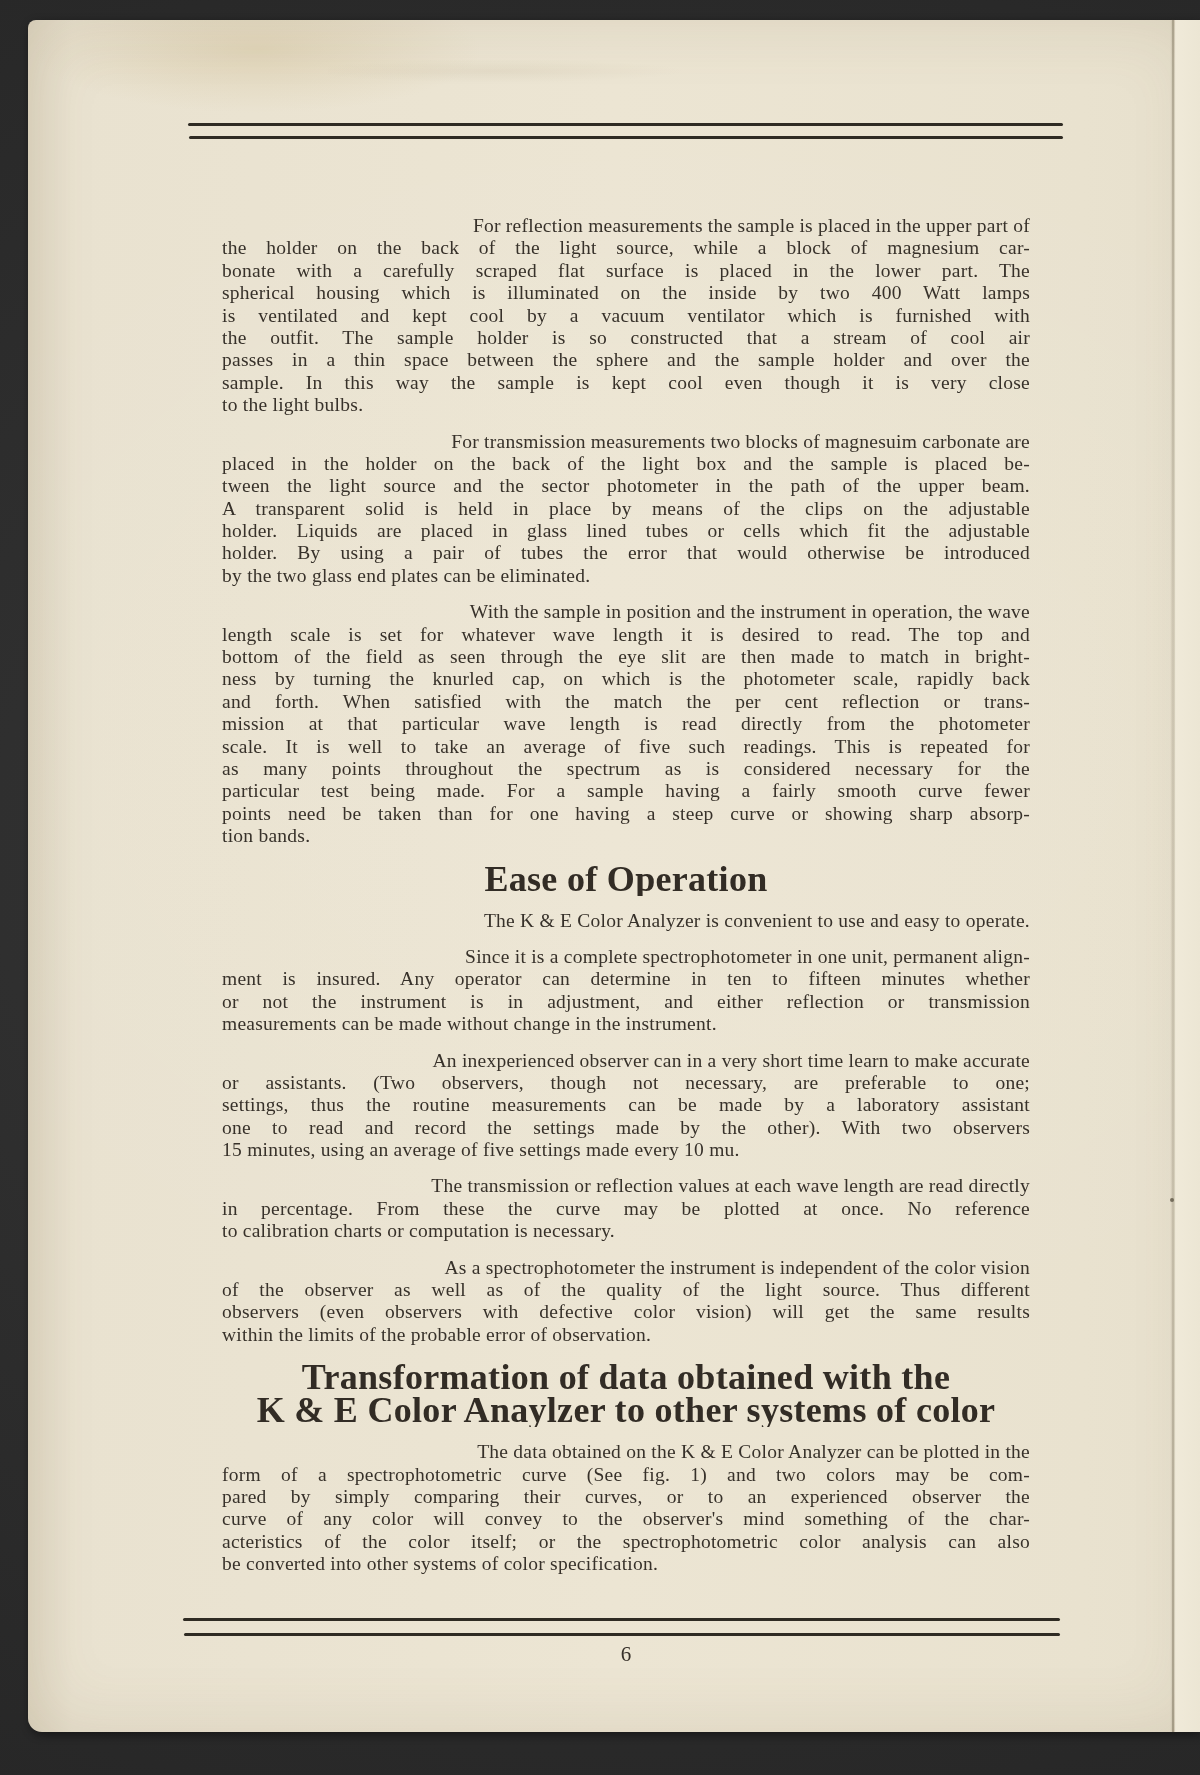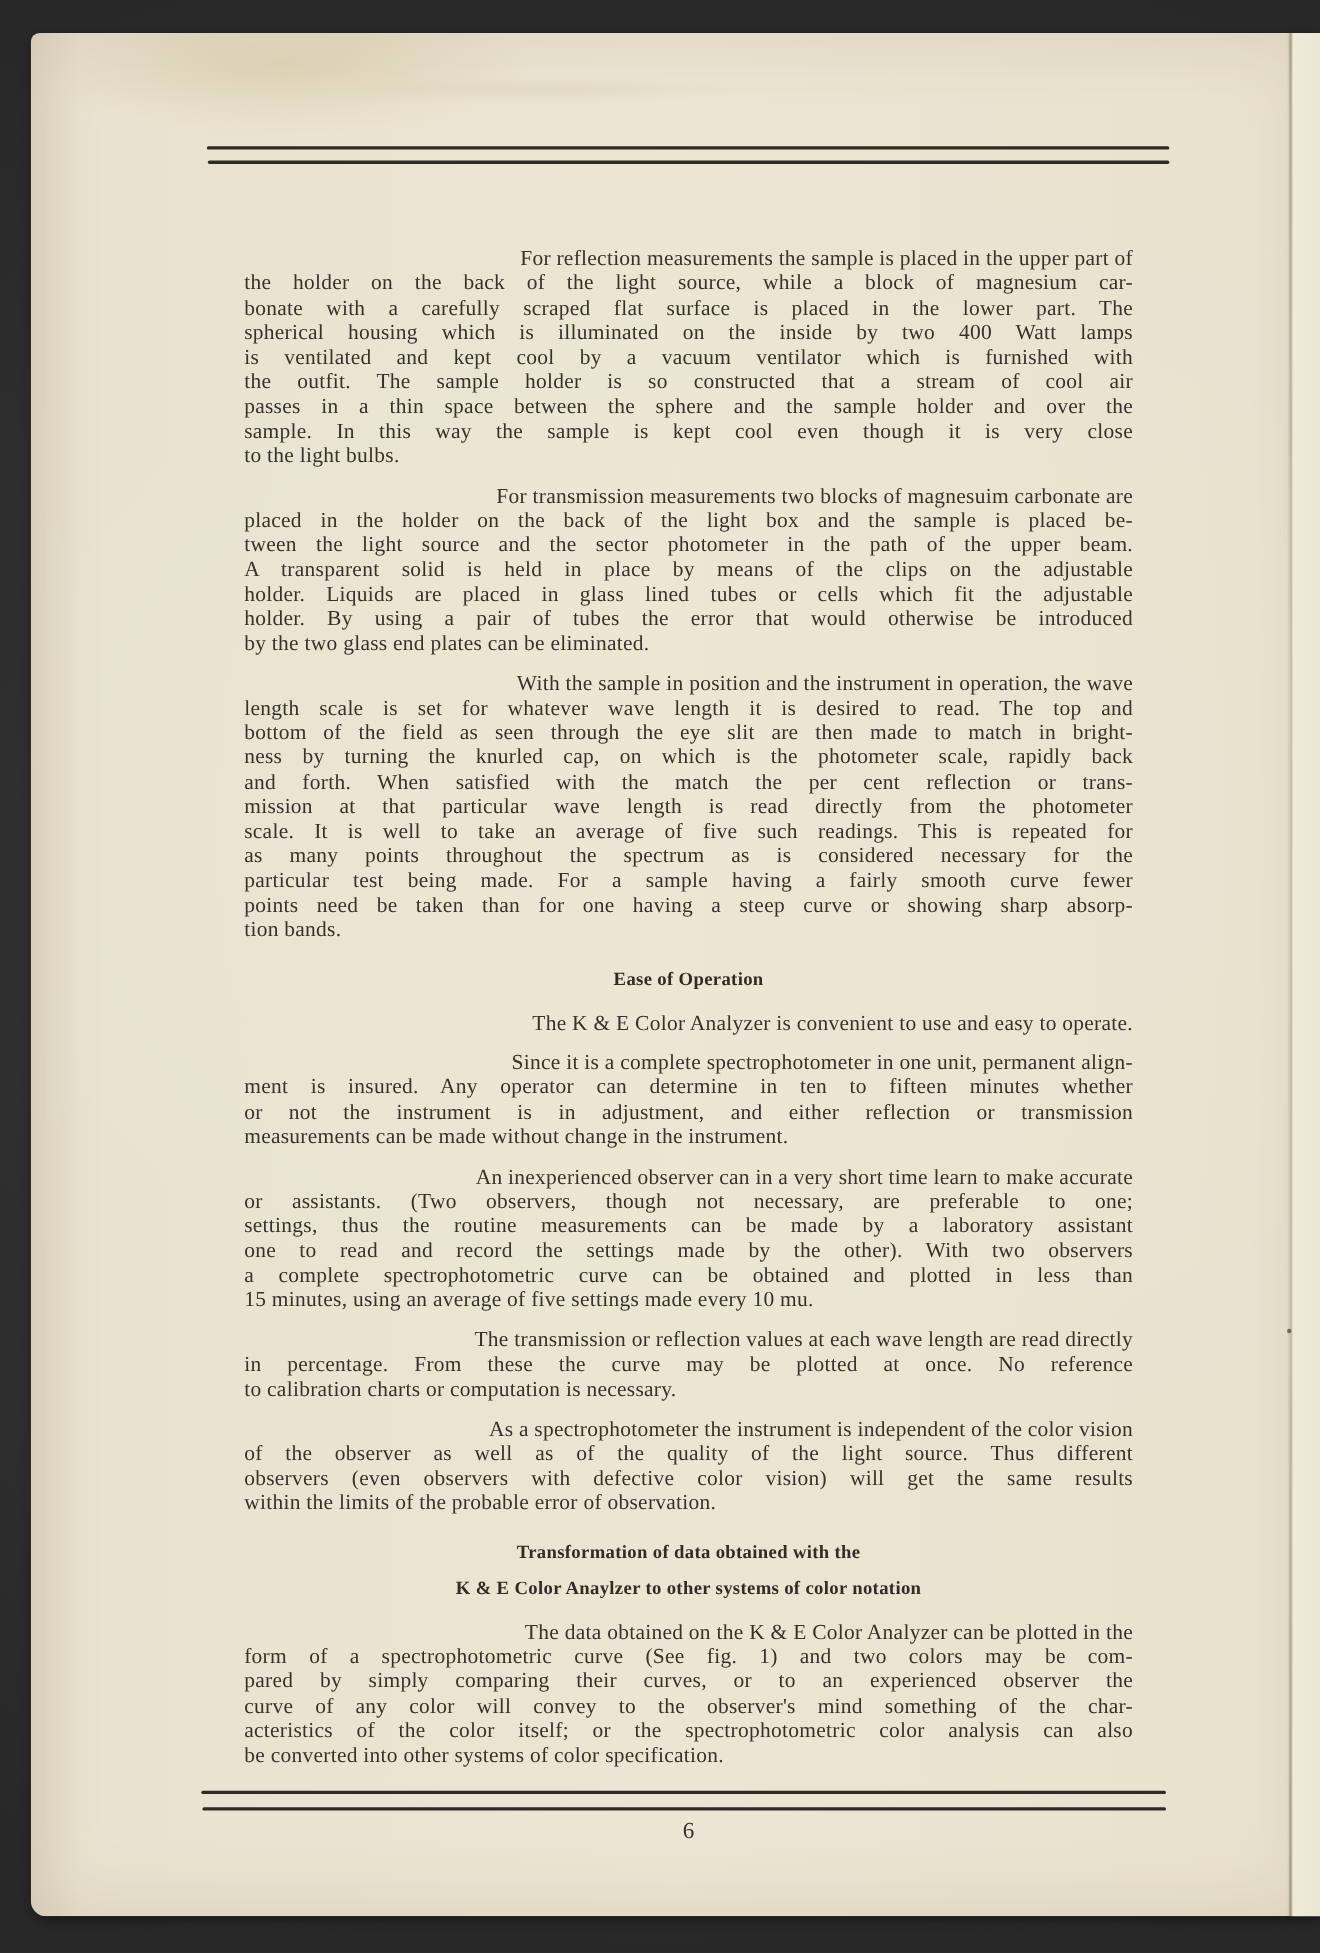--- a/index.html
+++ b/index.html
@@ -11,21 +11,21 @@
     overflow:hidden;
   }
   .stage{
     position:absolute;inset:0;
     background:
       radial-gradient(ellipse 1600px 1200px at 50% 48%, rgba(255,255,255,.04), rgba(0,0,0,.18)),
       #2d2d2d;
   }
   .paper{
     position:absolute;
-    left:28px;top:30px;width:1172px;height:1712px;
+    left:28px;top:20px;width:1172px;height:1712px;
     border-radius:8px 0 0 14px;
     background:
       radial-gradient(ellipse 320px 90px at 230px 30px, rgba(200,178,128,.30), transparent 70%),
       radial-gradient(ellipse 1200px 900px at 55% 42%, rgba(255,255,255,.06), transparent 80%),
       linear-gradient(90deg,#e0d8c4 0px,#e9e2d0 45px,#ece5d3 50%,#e9e2cf 90%,#e7e0cd 100%);
     box-shadow: inset 0 0 70px rgba(115,95,55,.14), 2px 3px 10px rgba(0,0,0,.45);
   }
   
   .edge-strip{
     position:absolute;top:0;bottom:0;left:1147px;width:25px;
@@ -61,21 +61,21 @@
   }
   .line::after{content:"";display:inline-block;width:100%;height:0;vertical-align:top;}
   .line.last{text-align:left;}
   .line.last::after{content:none;}
   .line.indent{text-indent:58px;text-align:right;}
   .block.heading{margin-top:15px;margin-bottom:11px;}
   .block.heading:nth-child(10){}
   .block.heading .line{
     height:33px;line-height:33px;
     text-align:center;font-weight:bold;
-    font-size:17px;letter-spacing:.3px;
+    font-size:36px;letter-spacing:.3px;
     color:#322c25;
   }
   .block.heading .line::after{content:none;}
   .page-number{
     position:absolute;left:194px;top:1622px;width:808px;
     text-align:center;font-size:21px;color:#37312a;
   }
   .ghost-stain{
     position:absolute;left:300px;top:38px;width:420px;height:26px;
     background:radial-gradient(ellipse 60% 60% at 40% 50%, rgba(150,135,100,.10), transparent 75%);
@@ -135,21 +135,20 @@
           <div class="line indent">Since it is a complete spectrophotometer in one unit, permanent align-</div>
           <div class="line">ment is insured.  Any operator can determine in ten to fifteen minutes whether</div>
           <div class="line">or not the instrument is in adjustment, and either reflection or transmission</div>
           <div class="line last">measurements can be made without change in the instrument.</div>
         </div>
         <div class="block paragraph">
           <div class="line indent">An inexperienced observer can in a very short time learn to make accurate</div>
           <div class="line">or assistants.  (Two observers, though not necessary, are preferable to one;</div>
           <div class="line">settings, thus the routine measurements can be made by a laboratory assistant</div>
           <div class="line">one to read and record the settings made by the other).  With two observers</div>
-          <div class="line">a complete spectrophotometric curve can be obtained and plotted in less than</div>
           <div class="line last">15 minutes, using an average of five settings made every 10 mu.</div>
         </div>
         <div class="block paragraph">
           <div class="line indent">The transmission or reflection values at each wave length are read directly</div>
           <div class="line">in percentage.  From these the curve may be plotted at once.  No reference</div>
           <div class="line last">to calibration charts or computation is necessary.</div>
         </div>
         <div class="block paragraph">
           <div class="line indent">As a spectrophotometer the instrument is independent of the color vision</div>
           <div class="line">of the observer as well as of the quality of the light source.  Thus different</div>

